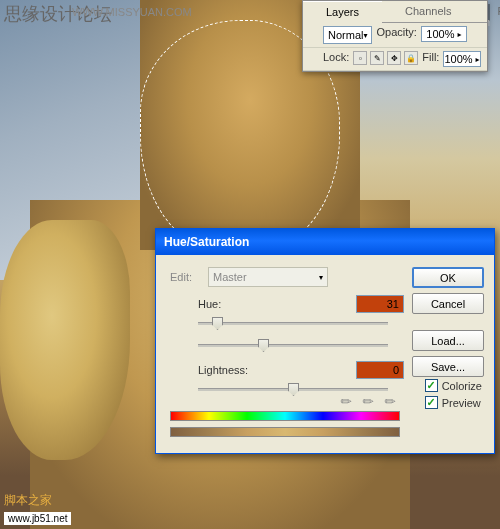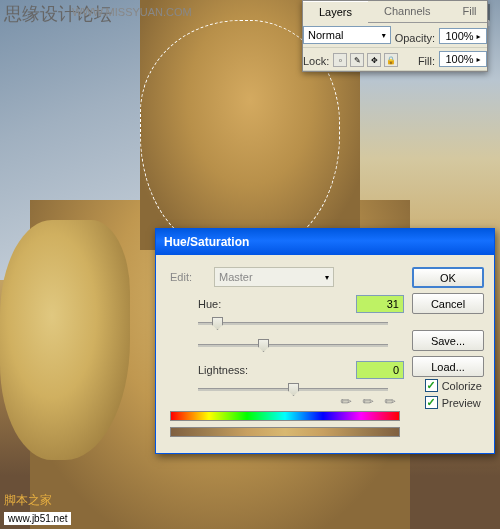--- a/index.html
+++ b/index.html
@@ -13,23 +13,23 @@
 .wm{position:absolute;color:#888;font-family:sans-serif}
 .wm1{left:4px;top:2px;font-size:18px;color:#666}
 .wm1b{left:72px;top:6px;font-size:11px;color:#888}
 .wm2{right:10px;top:4px;font-size:11px;color:#e0e0e0;background:rgba(0,0,0,.3);padding:1px 4px}
 .wm2b{right:10px;top:18px;font-size:9px;color:#ccc}
 .wm3{left:4px;bottom:20px;font-size:12px;color:#e8b040}
 .wm4{left:4px;bottom:4px;font-size:10px;background:#fff;color:#000;padding:1px 4px}
 
 .layers{position:absolute;right:12px;top:0;width:186px;background:#ece9d8;border:1px solid #888;box-shadow:0 2px 6px rgba(0,0,0,.4)}
 .ltabs{display:flex;background:#ece9d8;border-bottom:1px solid #999}
-.ltab{padding:4px 16px;color:#666;cursor:default}
+.ltab{padding:4px 23px;color:#666;cursor:default}
 .ltab.active{background:#ece9d8;color:#000;border-top:1px solid #fff;margin-bottom:-1px;padding-bottom:5px}
-.lrow{display:flex;align-items:flex-end;padding:3px 0;gap:4px;border-bottom:1px solid #d0d0c0}
+.lrow{display:flex;align-items:flex-start;padding:3px 20px;gap:4px;border-bottom:1px solid #d0d0c0}
 .lselect{flex:1;background:#fff;border:1px solid #7f9db9;height:18px;padding:0 4px;display:flex;align-items:center;justify-content:space-between}
 .ltri{font-size:8px;color:#000}
 .llabel{color:#333}
 .lpct{width:48px;background:#fff;border:1px solid #7f9db9;height:16px;display:flex;align-items:center;justify-content:center}
 .lpct .arr{font-size:8px;margin-left:3px}
 .locks{display:flex;gap:3px;align-items:center}
 .lockbtn{width:14px;height:14px;border:1px solid #aaa;background:#e8e8e0;display:flex;align-items:center;justify-content:center;font-size:8px}
 .llist{background:#fff}
 .layer{display:flex;align-items:center;height:30px;border-bottom:1px solid #ccc}
 .layer.sel{background:#3468c0;color:#fff}
@@ -41,26 +41,26 @@
 .lthumb.grad{background:linear-gradient(90deg,#000 0%,#fff 100%)}
 .lthumb.mask{background:#000;position:relative}
 .lthumb.mask::after{content:"";position:absolute;left:8px;top:3px;width:10px;height:14px;background:#fff;border-radius:40% 40% 30% 30%}
 .lthumb.half{background:linear-gradient(90deg,#000 50%,#fff 50%);border-radius:50%;width:18px;height:18px}
 .lname{flex:1;padding-left:4px;font-size:10px}
 
 .dialog{position:absolute;left:155px;top:228px;width:340px;background:#ece9d8;border:1px solid #0054e3;box-shadow:2px 3px 8px rgba(0,0,0,.5)}
 .dtitle{height:26px;background:linear-gradient(180deg,#0058e0 0%,#1470ff 45%,#0054e3 100%);color:#fff;display:flex;align-items:center;padding:0 8px;font-weight:bold;font-size:12px}
 .dbody{padding:12px 10px 10px 14px;position:relative}
 .drow{display:flex;align-items:center;margin-bottom:6px}
-.dedit{color:#888;margin-right:22px}
+.dedit{color:#888;margin-right:16px}
 .dsel{width:120px;height:20px;border:1px solid #c0c0b0;background:#f0f0e8;color:#888;padding:0 4px;display:flex;align-items:center;justify-content:space-between}
 .sgroup{margin:8px 0 8px 28px}
 .srow{display:flex;align-items:center;margin-bottom:4px}
 .slabel{width:80px;color:#333}
-.sval{width:48px;height:18px;border:1px solid #7f9db9;background:#bef264;text-align:right;padding:0 4px;margin-left:auto;margin-right:80px;display:flex;align-items:center;justify-content:flex-end}
+.sval{width:48px;height:18px;border:1px solid #7f9db9;background:#c2410c;text-align:right;padding:0 4px;margin-left:auto;margin-right:80px;display:flex;align-items:center;justify-content:flex-end}
 .strack{position:relative;width:190px;height:14px;margin-bottom:8px}
 .srail{position:absolute;left:0;top:5px;width:100%;height:3px;background:#c8c8c0;border-top:1px solid #999}
 .shandle{position:absolute;top:0;width:11px;height:13px;background:linear-gradient(180deg,#f0f0e8,#d8d8c8);border:1px solid #888;clip-path:polygon(0 0,100% 0,100% 60%,50% 100%,0 60%)}
 .dbuttons{position:absolute;right:10px;top:12px;width:72px;display:flex;flex-direction:column;gap:5px}
 .dbtn{height:21px;border:1px solid #888;background:linear-gradient(180deg,#fff,#e8e8e0);border-radius:2px;display:flex;align-items:center;justify-content:center;cursor:default}
 .dbtn.def{border:2px solid #4080d0}
 .dcheck{position:absolute;right:12px;bottom:44px;display:flex;flex-direction:column;gap:4px}
 .cbrow{display:flex;align-items:center;gap:4px;color:#333}
 .cb{width:13px;height:13px;border:1px solid #1c5180;background:#fff;display:flex;align-items:center;justify-content:center;color:#21a121;font-size:11px;font-weight:bold}
 .eyedrop{position:absolute;right:96px;bottom:46px;display:flex;gap:8px}
@@ -154,22 +154,22 @@
       <div class="strack">
           <div class="srail"></div>
           <div class="shandle" style="left:90px"></div>
         </div>
     </div>
 
     <div class="dbuttons">
       <div class="dbtn def">OK</div>
       <div class="dbtn">Cancel</div>
       <div style="height:6px"></div>
+      <div class="dbtn">Load...</div>
       <div class="dbtn">Save...</div>
-      <div class="dbtn">Load...</div>
     </div>
 
     <div class="eyedrop">
       <div class="edi">✎</div>
       <div class="edi">✎</div>
       <div class="edi">✎</div>
     </div>
 
     <div class="dcheck">
       <div class="cbrow">

